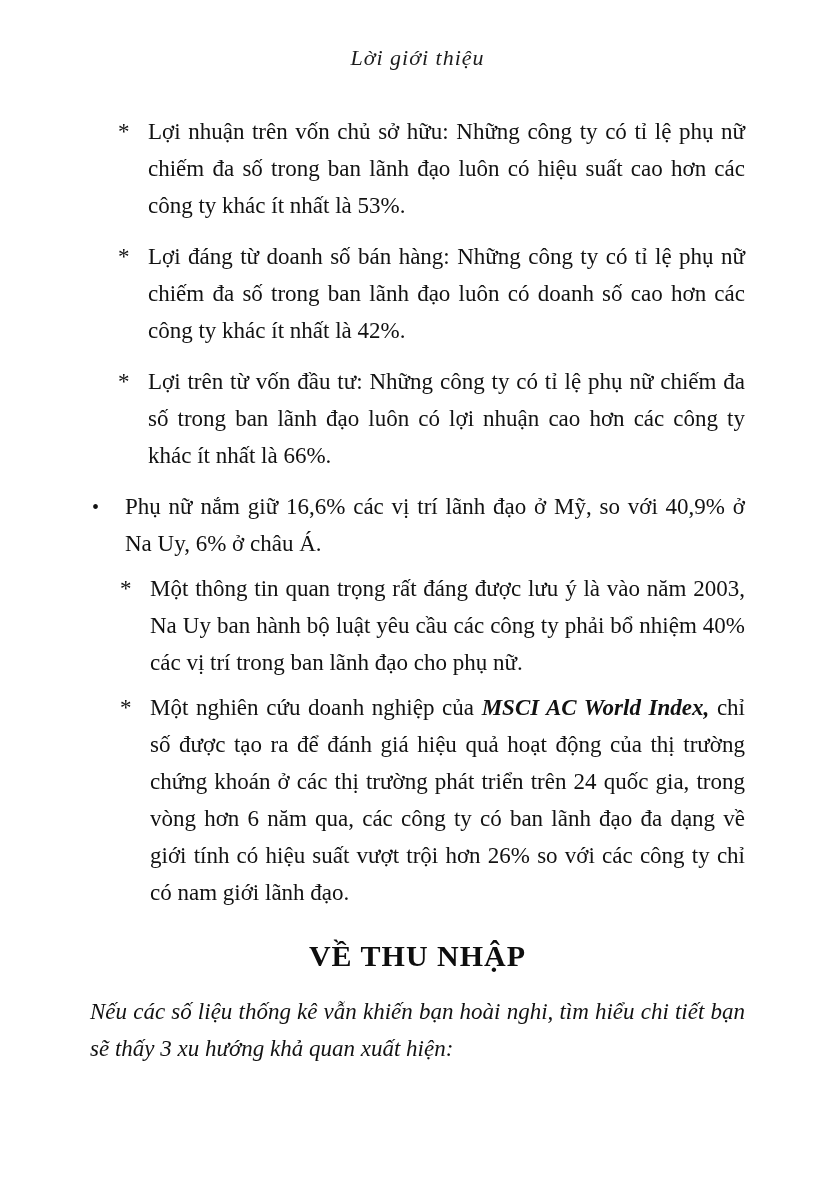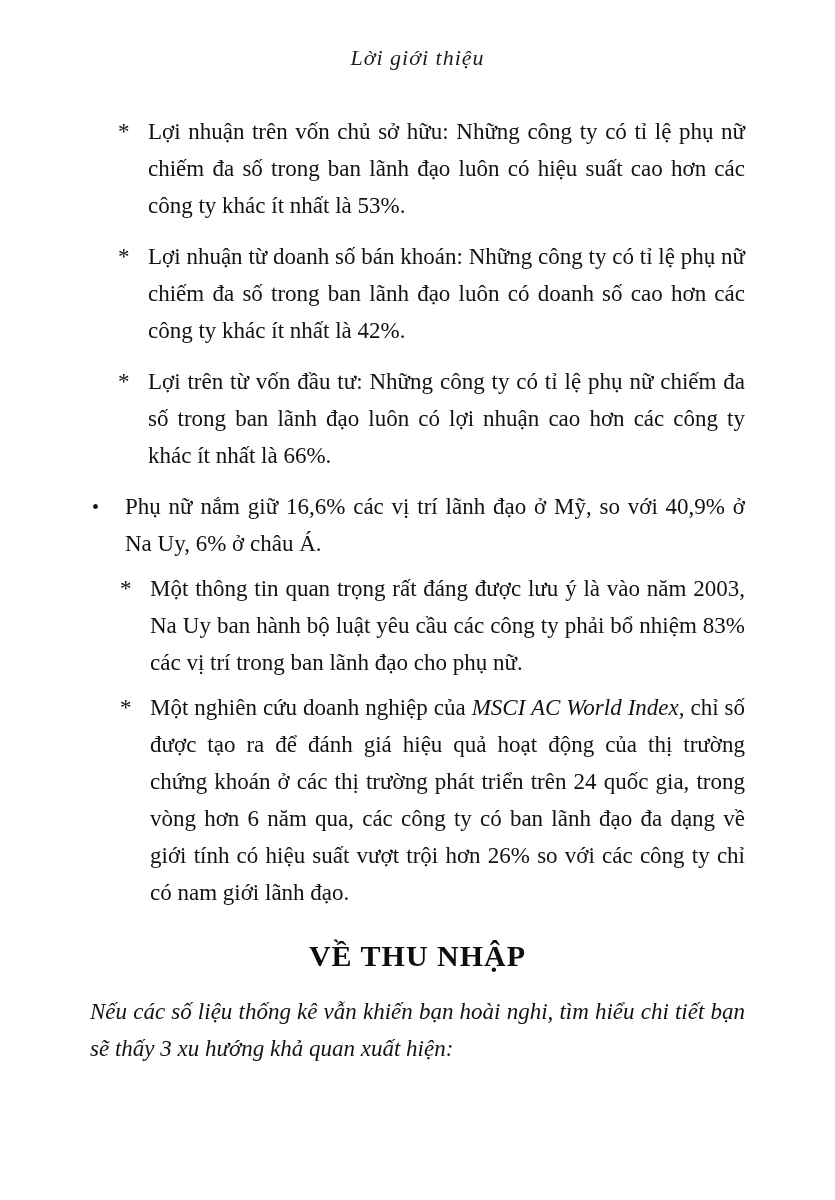--- a/index.html
+++ b/index.html
@@ -32,21 +32,21 @@
   .star-list .li:last-child{margin-bottom:0;}
   
   .dot-item{margin-top:14px;padding-left:35px;}
   .dot-item .marker{left:2px;font-size:20px;top:1px;}
   
   .sub-list{margin-top:8px;}
   .sub-list .li{padding-left:60px;margin-bottom:8px;}
   .sub-list .li .marker{left:30px;}
   .sub-list .li:last-child{margin-bottom:0;}
   b{font-weight:normal;}
-  .em{font-style:italic;}
+  .em{font-style:italic;font-weight:bold;}
   .section-heading{
     margin:28px 0 0 0;
     text-align:center;
     font-size:30px;
     font-weight:bold;
     letter-spacing:1px;
     color:#0e0e0e;
   }
   .closing{
     margin-top:20px;
@@ -73,40 +73,40 @@
 
   <div class="star-list body-text">
 
     <div class="li">
       <span class="marker">*</span>
       <p class="text"><b>Lợi nhuận trên vốn chủ sở hữu:</b> <span>Những công ty có tỉ lệ phụ nữ chiếm đa số trong ban lãnh đạo luôn có hiệu suất cao hơn các công ty khác ít nhất là 53%.</span></p>
     </div>
 
     <div class="li">
       <span class="marker">*</span>
-      <p class="text"><b>Lợi nhuận từ doanh số bán khoán:</b> <span>Những công ty có tỉ lệ phụ nữ chiếm đa số trong ban lãnh đạo luôn có doanh số cao hơn các công ty khác ít nhất là 42%.</span></p>
+      <p class="text"><b>Lợi đáng từ doanh số bán hàng:</b> <span>Những công ty có tỉ lệ phụ nữ chiếm đa số trong ban lãnh đạo luôn có doanh số cao hơn các công ty khác ít nhất là 42%.</span></p>
     </div>
 
     <div class="li">
       <span class="marker">*</span>
       <p class="text"><b>Lợi trên từ vốn đầu tư:</b> <span>Những công ty có tỉ lệ phụ nữ chiếm đa số trong ban lãnh đạo luôn có lợi nhuận cao hơn các công ty khác ít nhất là 66%.</span></p>
     </div>
 
   </div>
 
   <div class="li dot-item body-text">
     <span class="marker">•</span>
     <p class="text">Phụ nữ nắm giữ 16,6% các vị trí lãnh đạo ở Mỹ, so với 40,9% ở Na Uy, 6% ở châu Á.</p>
   </div>
 
   <div class="sub-list body-text">
 
     <div class="li">
       <span class="marker">*</span>
-      <p class="text">Một thông tin quan trọng rất đáng được lưu ý là vào năm 2003, Na Uy ban hành bộ luật yêu cầu các công ty phải bổ nhiệm 83% các vị trí trong ban lãnh đạo cho phụ nữ.</p>
+      <p class="text">Một thông tin quan trọng rất đáng được lưu ý là vào năm 2003, Na Uy ban hành bộ luật yêu cầu các công ty phải bổ nhiệm 40% các vị trí trong ban lãnh đạo cho phụ nữ.</p>
     </div>
 
     <div class="li">
       <span class="marker">*</span>
       <p class="text"><span>Một nghiên cứu doanh nghiệp của </span><span class="em">MSCI AC World Index,</span><span> chỉ số được tạo ra để đánh giá hiệu quả hoạt động của thị trường chứng khoán ở các thị trường phát triển trên 24 quốc gia, trong vòng hơn 6 năm qua, các công ty có ban lãnh đạo đa dạng về giới tính có hiệu suất vượt trội hơn 26% so với các công ty chỉ có nam giới lãnh đạo.</span></p>
     </div>
 
   </div>
 
   <h1 class="section-heading">VỀ THU NHẬP</h1>

